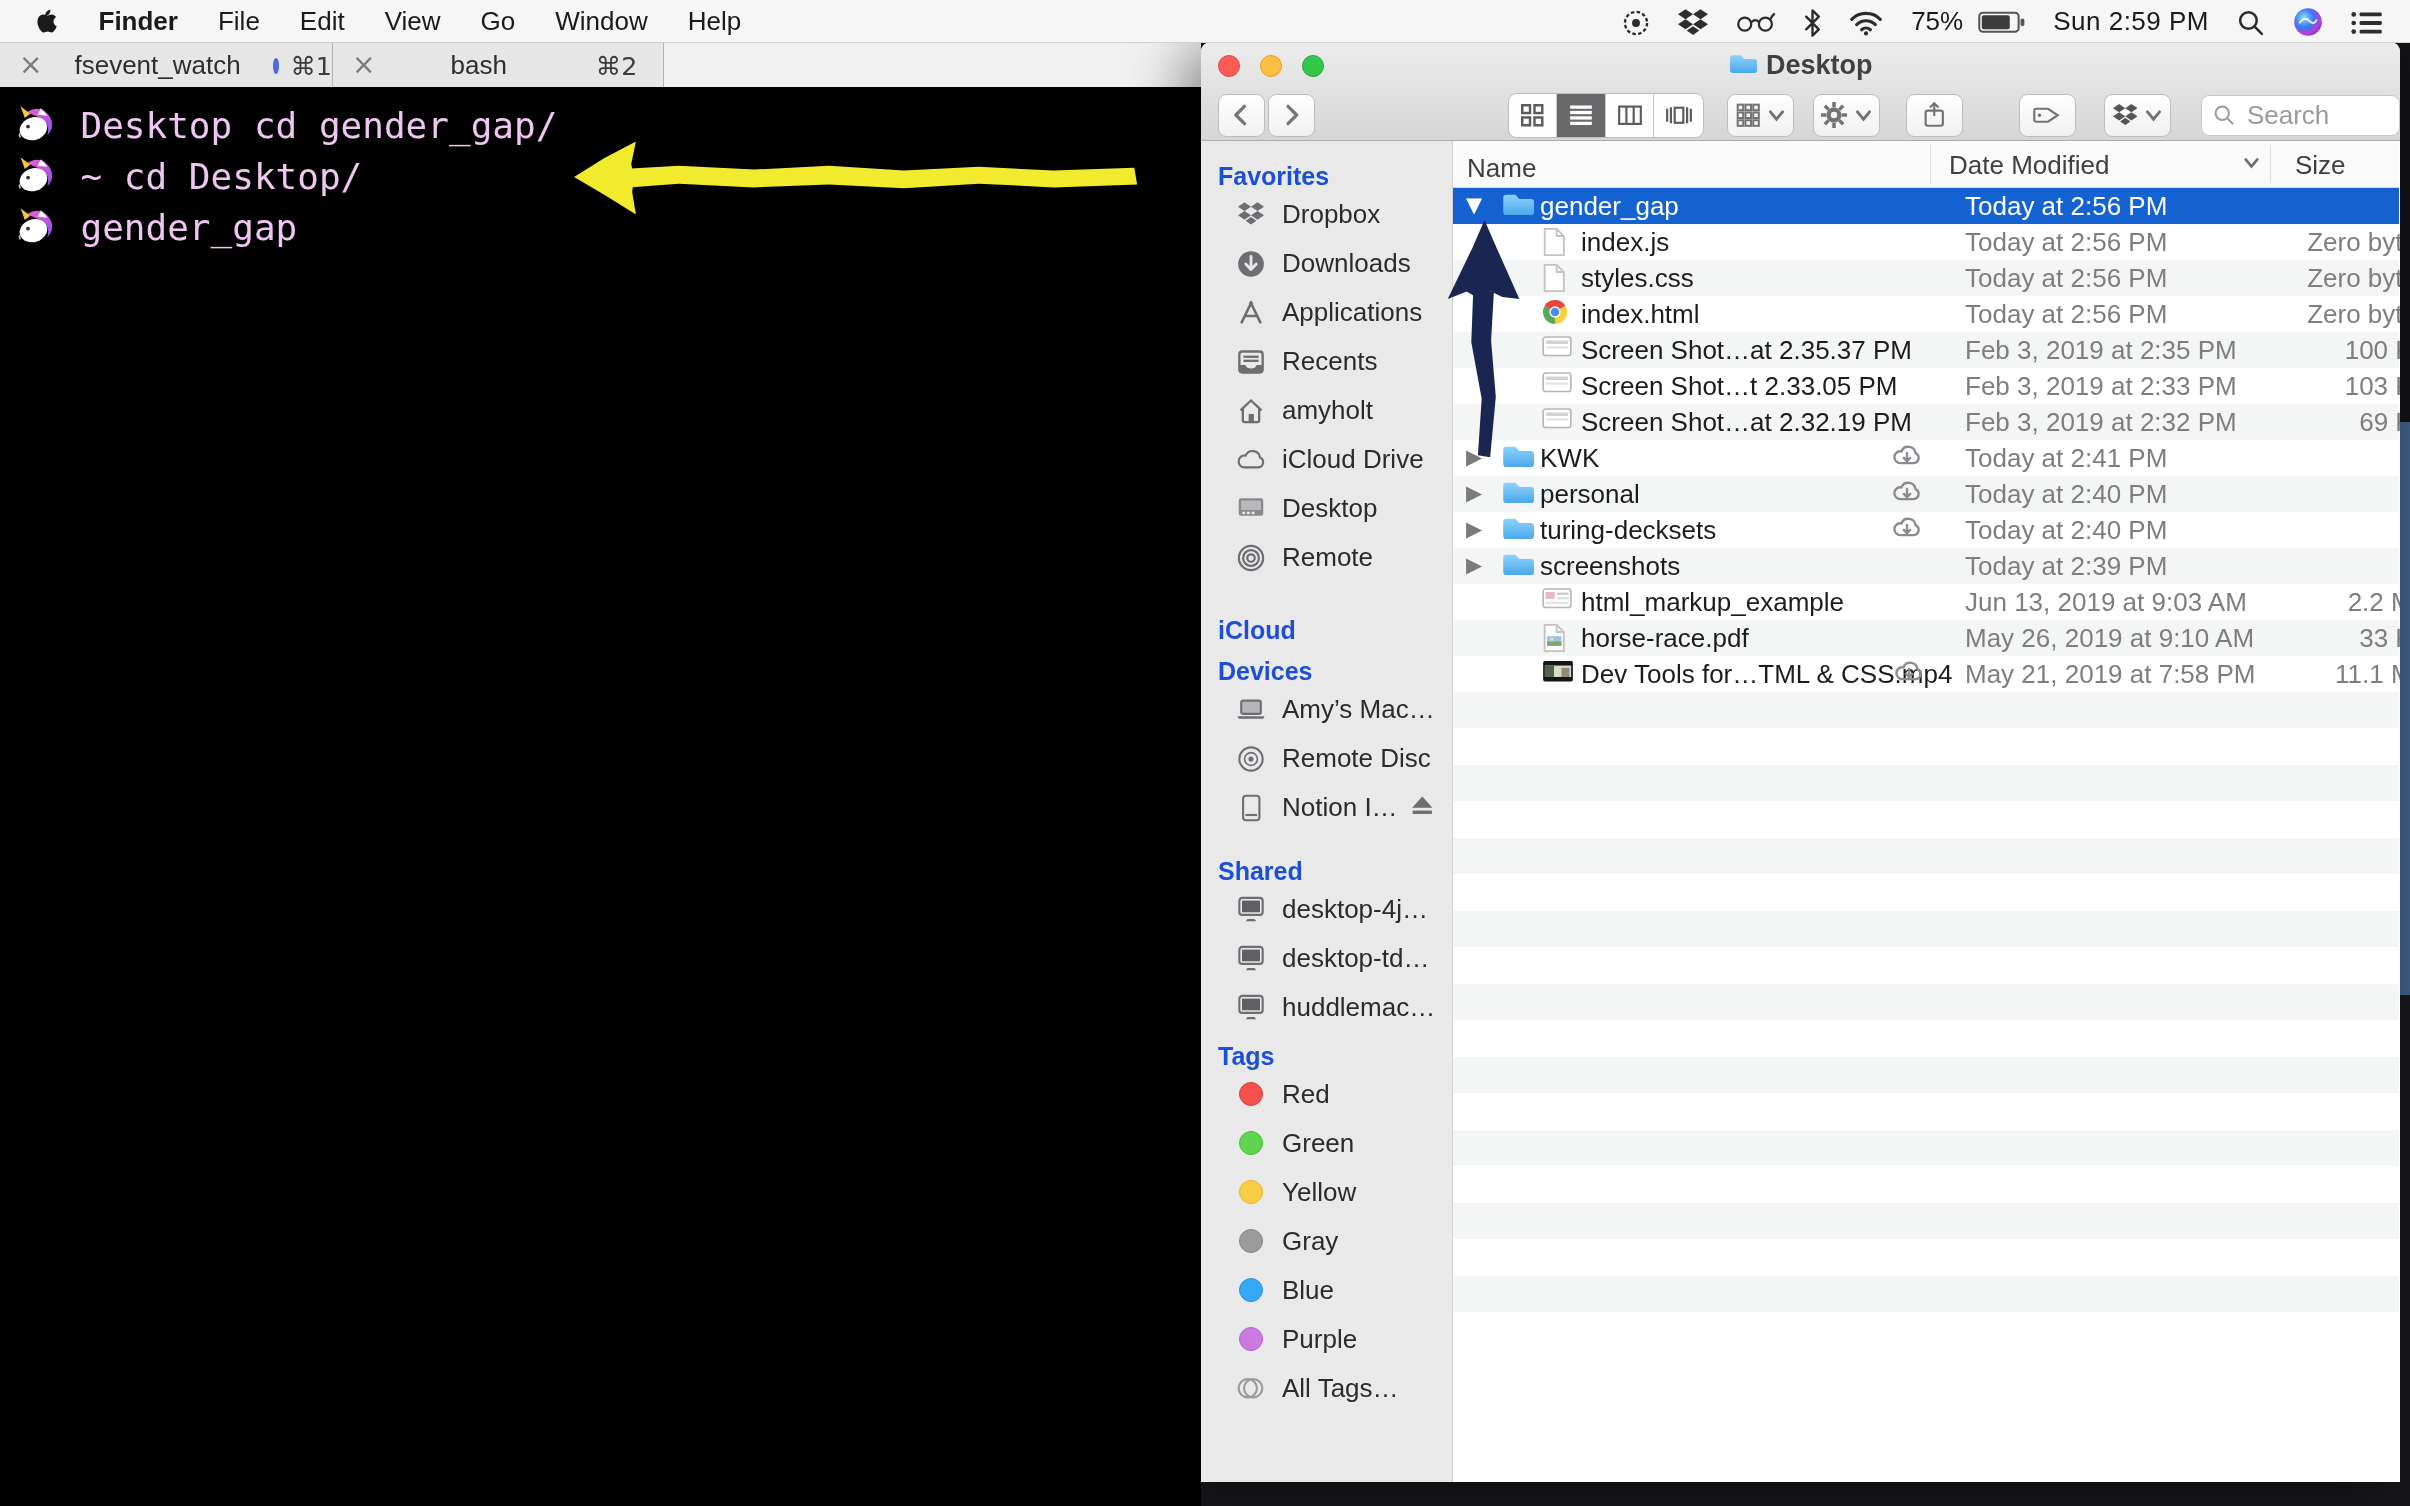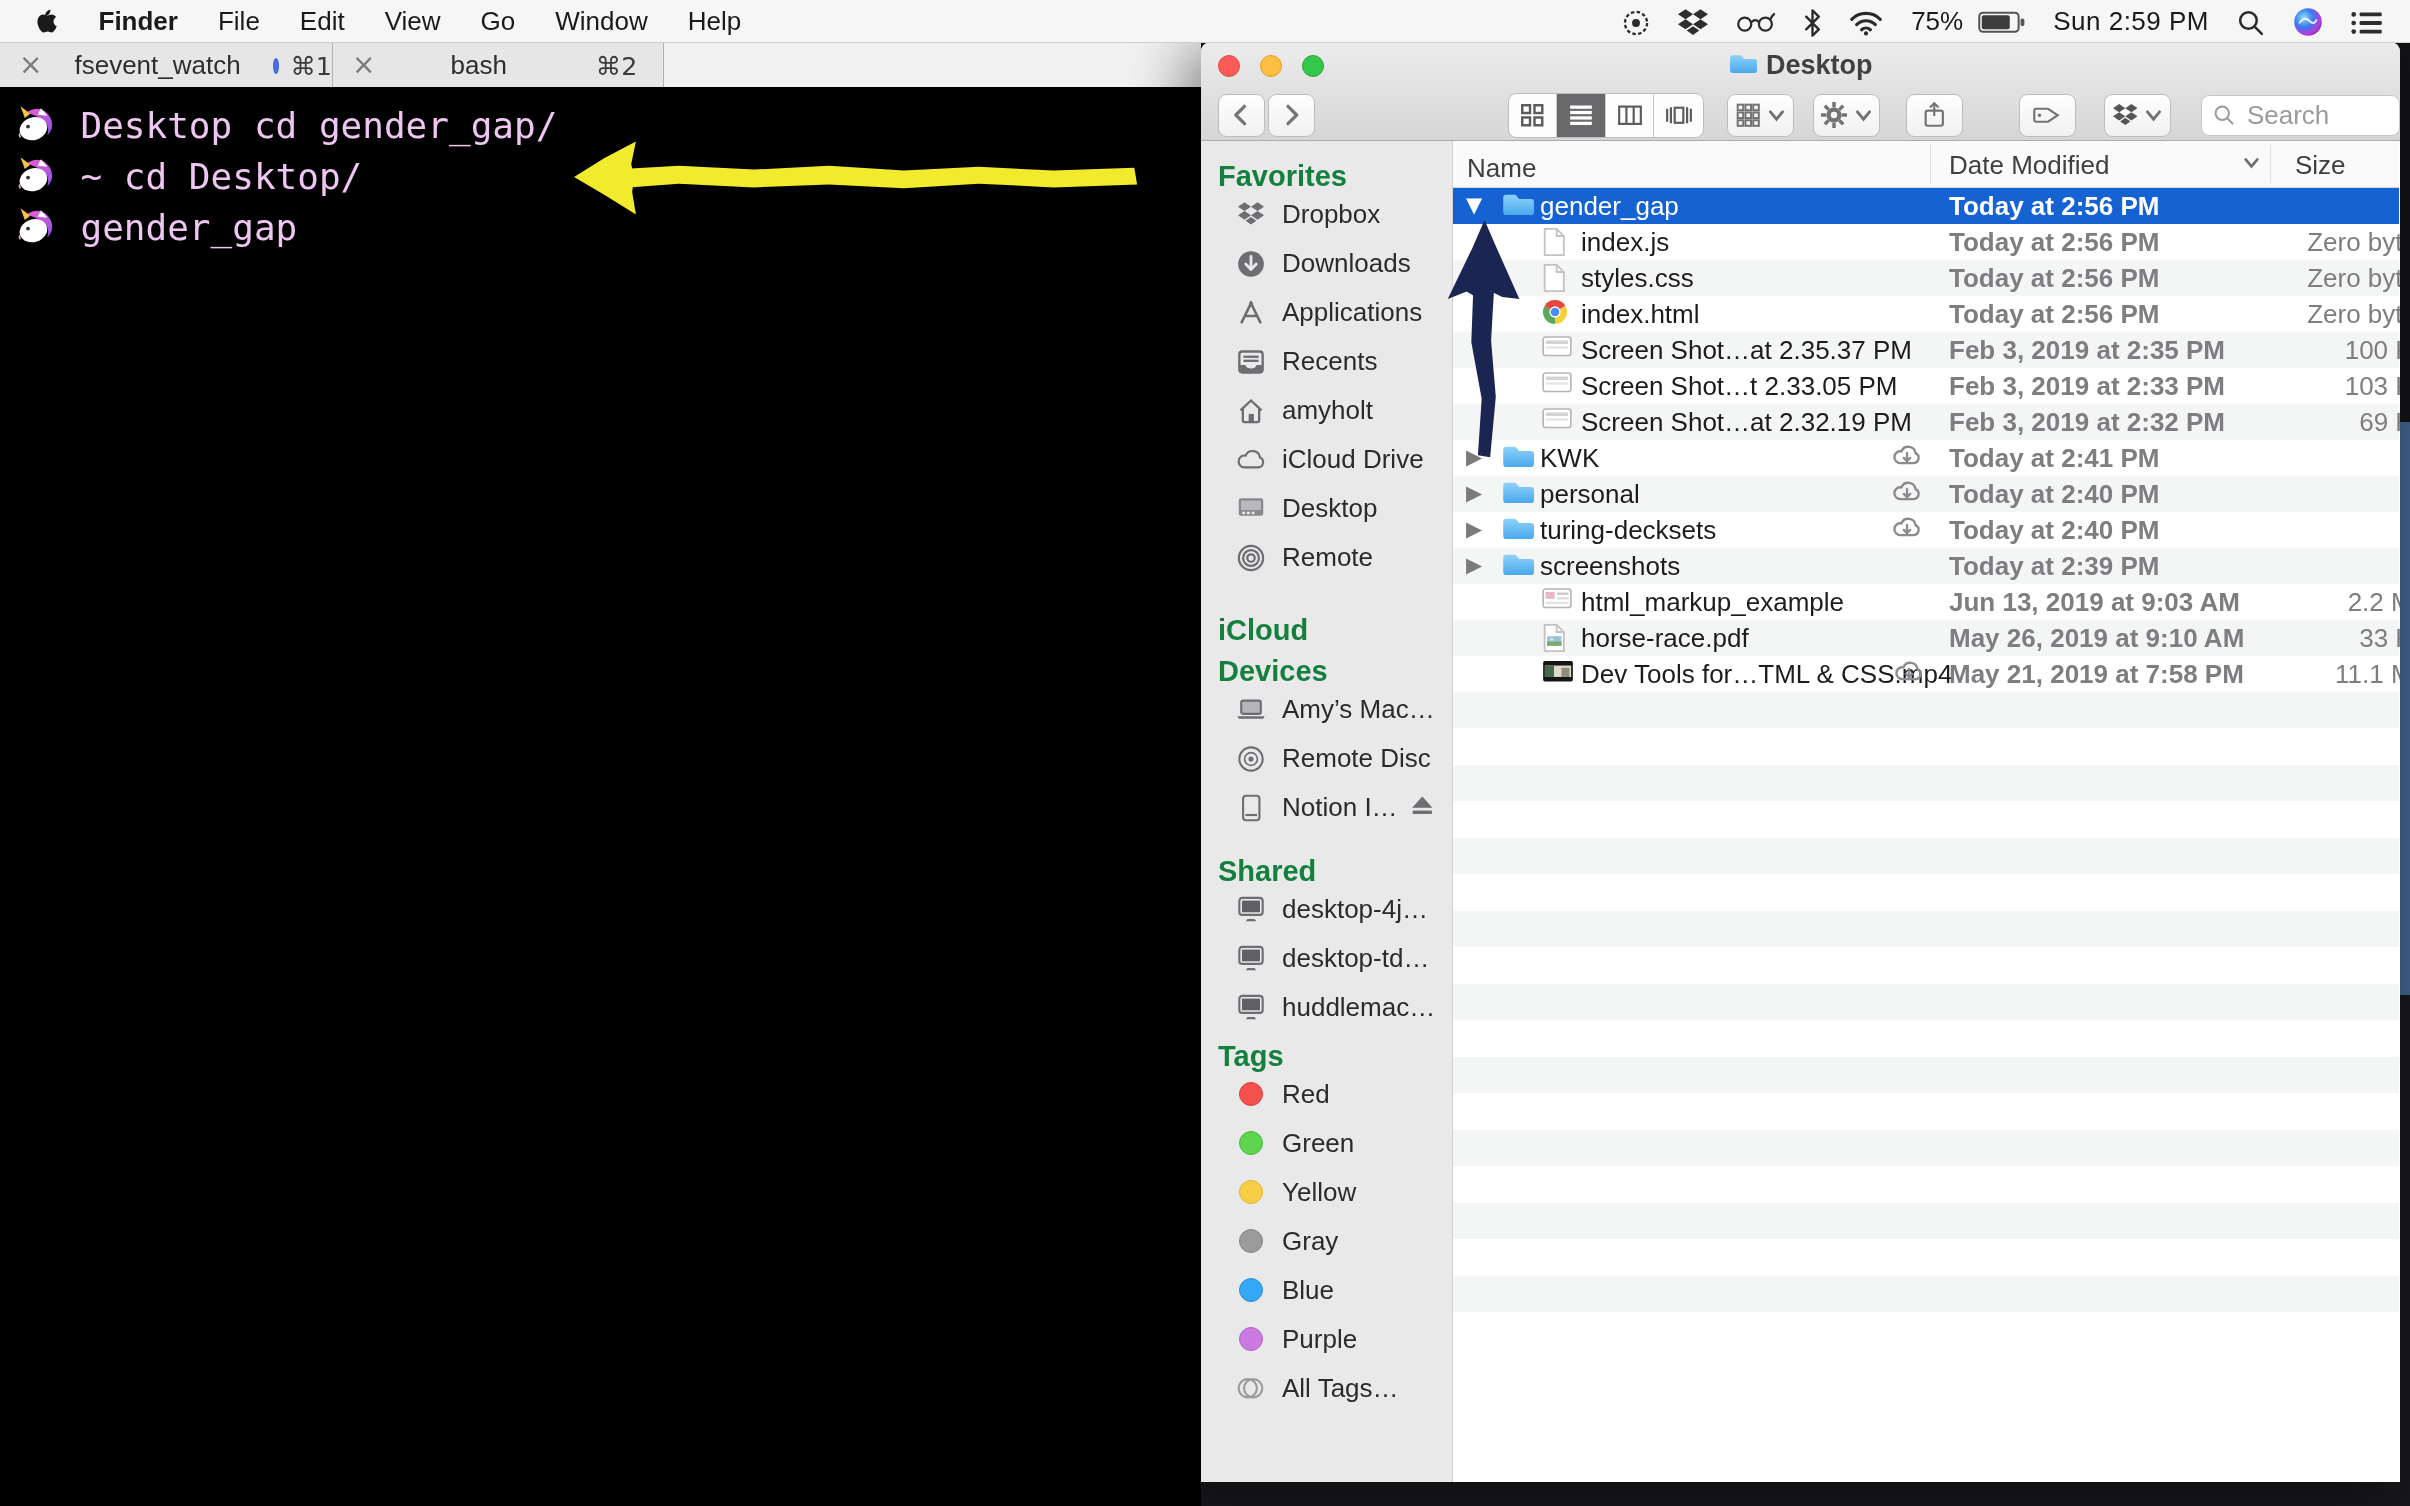--- a/index.html
+++ b/index.html
@@ -58,21 +58,21 @@
   .gap1{margin-left:23.5px;} .gap2{margin-left:19px;} .gap3{margin-left:26px;} .gap4{margin-left:56px;} .gap5{margin-left:28px;}
   .w74{width:70px;} .w64{width:60px;}
   .search{margin-left:30px;width:209px;height:41px;background:#fff;border:0.9px solid #c5c5c5;border-radius:8.5px;
     display:flex;align-items:center;padding-left:11.3px;box-sizing:border-box;}
   .search input{border:none;outline:none;font-size:26px;color:#444;width:141px;margin-left:9.4px;
     font-family:"Liberation Sans",sans-serif;background:transparent;}
   .search input::placeholder{color:#9b9b9b;}
 
   
   .sidebar{position:absolute;left:0;top:99px;width:252px;height:1365px;background:#e9e9ea;border-right:0.9px solid #d0d0d0;box-sizing:border-box;overflow:hidden;}
-  .sb-h{height:28px;line-height:28px;padding-left:17px;font-size:29px;font-weight:bold;color:#15803d;}
+  .sb-h{height:28px;line-height:28px;padding-left:17px;font-size:25px;font-weight:bold;color:#1d4ed8;}
   .sb-item{height:49px;display:flex;align-items:center;padding-left:34px;font-size:26px;color:#2b2b2b;}
   .sb-item .ic{width:32px;height:32px;margin-right:15px;display:flex;align-items:center;justify-content:center;}
   .tagdot{width:24.5px;height:24.5px;border-radius:50%;box-sizing:border-box;}
   .eject{margin-left:13px;color:#6d6d72;}
 
   
   .content{position:absolute;left:252px;top:99px;width:946px;height:1365px;}
   .lhead{position:relative;height:46px;background:#fafafa;border-bottom:0.9px solid #d6d6d6;font-size:26px;color:#3f3f3f;}
   .lhead .hname{position:absolute;left:14px;top:12px;}
   .lhead .hdate{position:absolute;left:496px;top:8.5px;}
@@ -85,21 +85,21 @@
   .row.sel{background:#1563d2;color:#fff;}
   .row.sel .date{color:#fff;}
   .disc{position:absolute;left:13px;top:4.7px;width:24.5px;font-size:21px;color:#7b7b7b;font-family:"DejaVu Sans",sans-serif;}
   .row.sel .disc{color:#fff;}
   .ric{position:absolute;top:2.8px;}
   .ric.root{left:49px;} .ric.child{left:89px;}
   .rname{position:absolute;top:2.8px;white-space:nowrap;}
   .rname.root{left:87px;} .rname.child{left:128px;}
   .cloud{position:absolute;left:437px;top:2.8px;}
   .cloud.inline14{left:439px;}
-  .date{position:absolute;left:496px;top:2.8px;color:#7e7e82;white-space:nowrap;font-weight:bold;}
+  .date{position:absolute;left:512px;top:2.8px;color:#7e7e82;white-space:nowrap;}
   .size{position:absolute;left:845px;top:2.8px;width:132px;text-align:right;color:#7e7e82;white-space:nowrap;}
   .filler{height:623px;background:repeating-linear-gradient(180deg,#f4f5f5 0px,#f4f5f5 36px,#ffffff 36px,#ffffff 73px);}
 
   .ann{position:absolute;z-index:9;}
 </style>
 </head>
 <body>
 
 <svg width="0" height="0" style="position:absolute">
   <defs>

